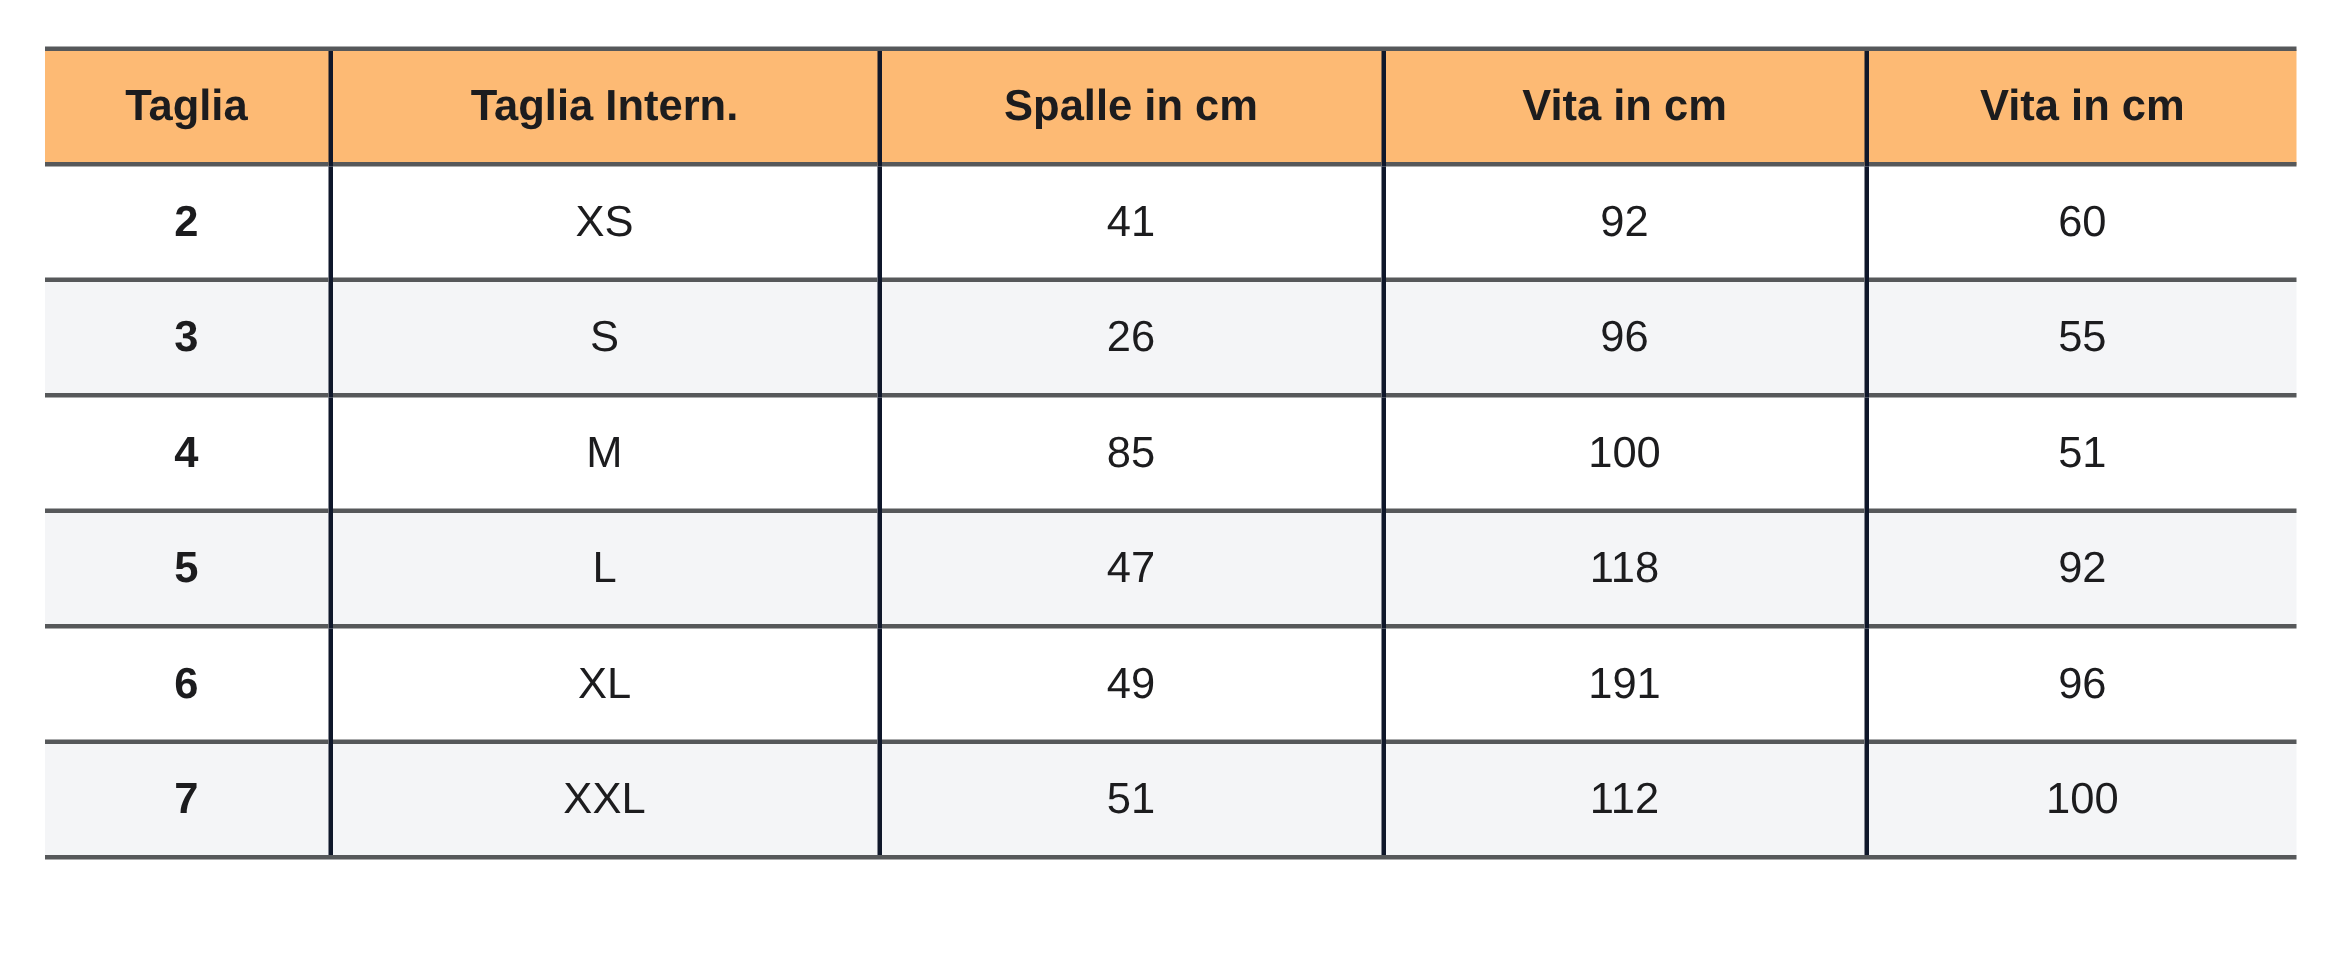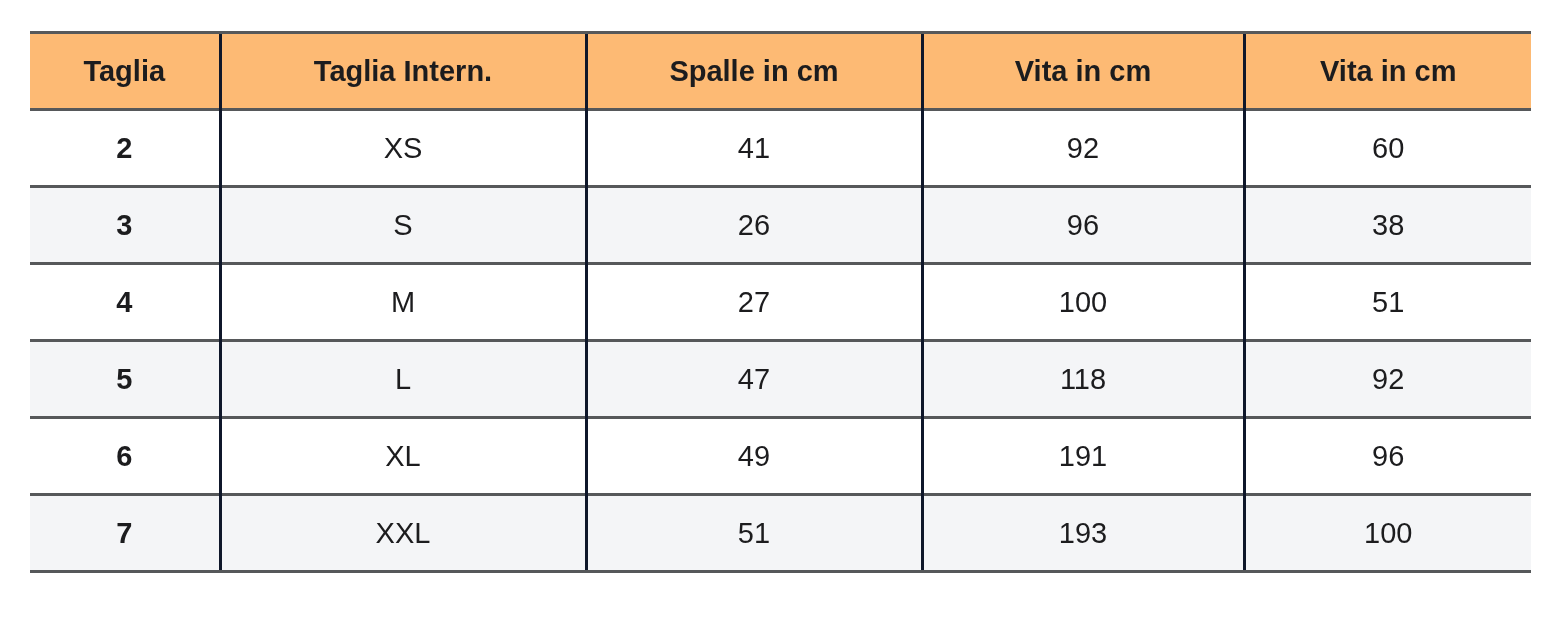--- a/index.html
+++ b/index.html
@@ -83,26 +83,26 @@
         <td>XS</td>
         <td>41</td>
         <td>92</td>
         <td>60</td>
       </tr>
       <tr>
         <td>3</td>
         <td>S</td>
         <td>26</td>
         <td>96</td>
-        <td>38</td>
+        <td>55</td>
       </tr>
       <tr>
         <td>4</td>
         <td>M</td>
-        <td>27</td>
+        <td>85</td>
         <td>100</td>
         <td>51</td>
       </tr>
       <tr>
         <td>5</td>
         <td>L</td>
         <td>47</td>
         <td>118</td>
         <td>92</td>
       </tr>
@@ -110,18 +110,18 @@
         <td>6</td>
         <td>XL</td>
         <td>49</td>
         <td>191</td>
         <td>96</td>
       </tr>
       <tr>
         <td>7</td>
         <td>XXL</td>
         <td>51</td>
-        <td>193</td>
+        <td>112</td>
         <td>100</td>
       </tr>
     </tbody>
   </table>
 </div>
 
 </body></html>

